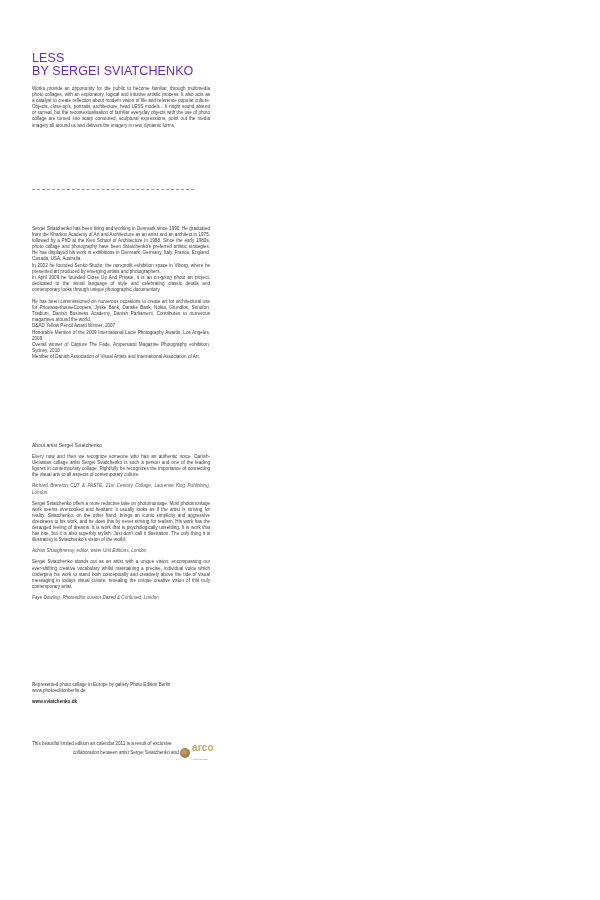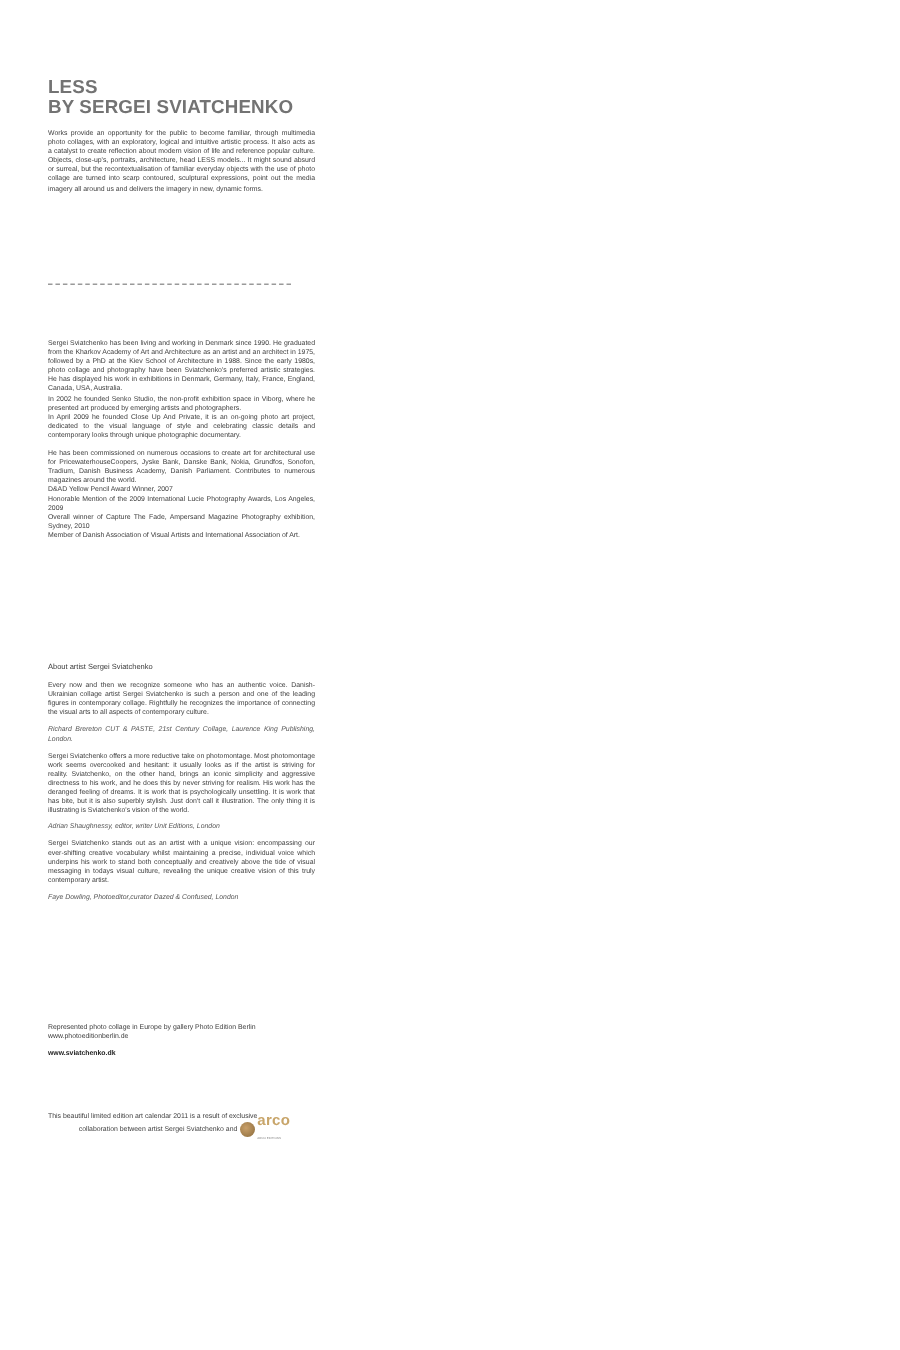--- a/index.html
+++ b/index.html
@@ -2,22 +2,22 @@
 <html><head>
 <meta charset="utf-8">
 <style>
   html, body { margin: 0; padding: 0; }
   body {
     width: 600px; height: 900px; background: #ffffff; position: relative; overflow: hidden;
     font-family: "Liberation Sans", sans-serif; color: #3a3a3a;
   }
   .col { position: absolute; left: 32px; width: 178px; }
   .title {
-    position: absolute; left: 32px; top: 52px; font-weight: bold; font-size: 12.5px; line-height: 13px;
-    color: #737373; letter-spacing: 0.1px;
+    position: absolute; left: 32px; top: 52px; font-weight: normal; font-size: 12.5px; line-height: 13px;
+    color: #6d28d9; letter-spacing: 0.1px;
   }
   .p {
     font-size: 4.6px; line-height: 6.1px; text-align: justify; margin: 0; color: #3c3c3c;
   }
   .p.it { font-style: italic; color: #555; }
   .divider {
     position: absolute; left: 32px; top: 189px; width: 162px; height: 0;
     border-top: 1.3px dashed #9a9a9a;
   }
   .bold { font-weight: bold; color: #222; }
@@ -63,21 +63,21 @@
 </div>
 
 <div class="col" style="top:682px;">
   <p class="p">Represented photo collage in Europe by gallery Photo Edition Berlin</p>
   <p class="p">www.photoeditionberlin.de</p>
   <p class="p bold" style="margin-top:5px;">www.sviatchenko.dk</p>
 </div>
 
 <div class="col" style="top:741px; width:190px;">
   <p class="p" style="text-align:left;">This beautiful limited edition art calendar 2011 is a result of exclusive</p>
-  <p class="p" style="text-align:center;">
+  <p class="p" style="text-align:right;">
     <span>collaboration between artist Sergei  Sviatchenko and</span>
     <span class="logo">
       <span class="circle"></span>
       <span class="word">arco</span>
       <span class="sub">ARCO EDITIONS</span>
     </span>
   </p>
 </div>
 
 </body></html>

